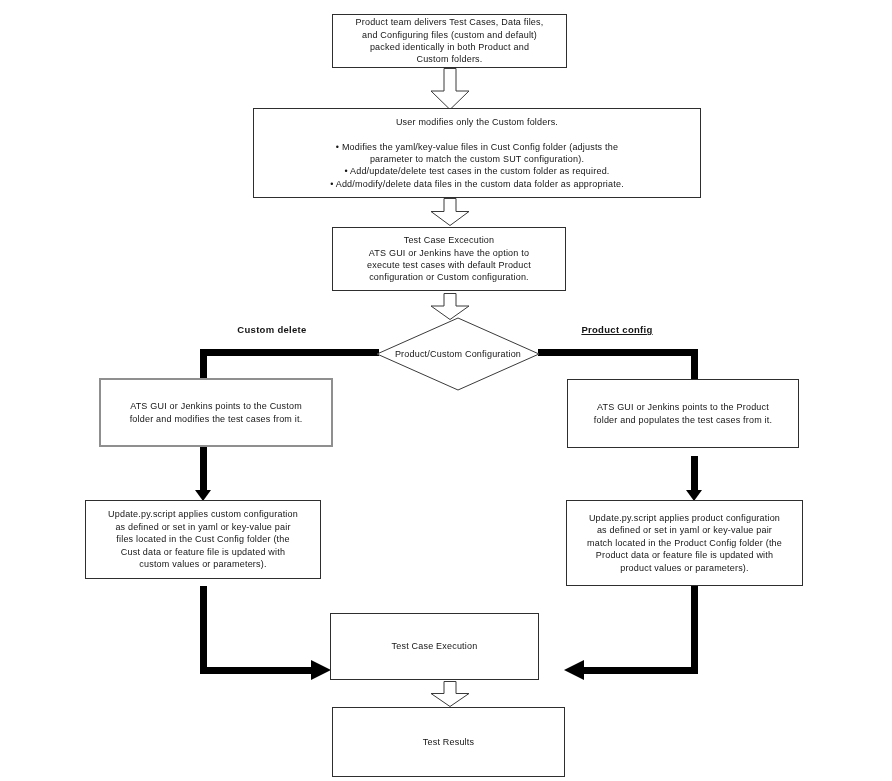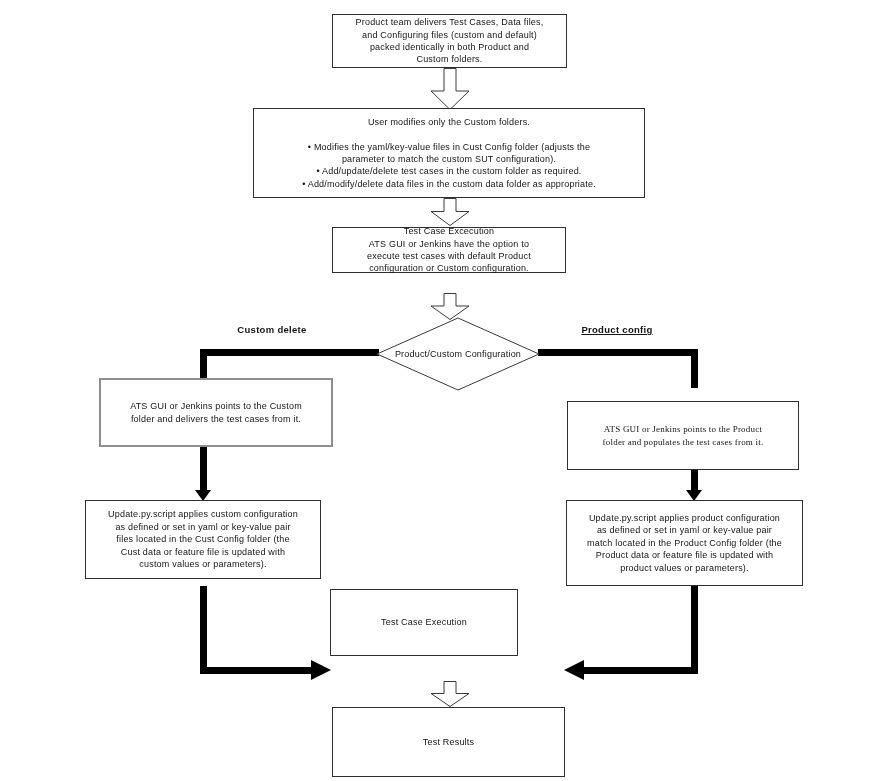--- a/index.html
+++ b/index.html
@@ -71,47 +71,47 @@
   </svg>
 
   <div class="blabel" style="left:192px; top:324px;">Custom delete</div>
   <div class="blabel" style="left:537px; top:324px;text-decoration:underline;">Product config</div>
 
   <div class="node" style="left:332px; top:14px; width:235px; height:54px;">Product team delivers Test Cases, Data files,
 and Configuring files (custom and default)
 packed identically in both Product and
 Custom folders.</div>
 
-  <div class="node" style="left:253px; top:108px; width:392px; height:90px;">User modifies only the Custom folders.
+  <div class="node" style="left:253px; top:108px; width:448px; height:90px;">User modifies only the Custom folders.
 
 • Modifies the yaml/key-value files in Cust Config folder (adjusts the
 parameter to match the custom SUT configuration).
 • Add/update/delete test cases in the custom folder as required.
 • Add/modify/delete data files in the custom data folder as appropriate.</div>
 
-  <div class="node" style="left:332px; top:227px; width:234px; height:46px;">Test Case Excecution
+  <div class="node" style="left:332px; top:227px; width:234px; height:64px;">Test Case Excecution
 ATS GUI or Jenkins have the option to
 execute test cases with default Product
 configuration or Custom configuration.</div>
 
   <div class="node gray" style="left:99px; top:378px; width:234px; height:69px;">ATS GUI or Jenkins points to the Custom
-folder and delivers the test cases from it.</div>
+folder and modifies the test cases from it.</div>
 
-  <div class="node" style="left:567px; top:401px; width:232px; height:69px;font-family:Liberation Serif, serif;">ATS GUI or Jenkins points to the Product
+  <div class="node" style="left:567px; top:379px; width:232px; height:69px;">ATS GUI or Jenkins points to the Product
 folder and populates the test cases from it.</div>
 
   <div class="node" style="left:85px; top:500px; width:236px; height:79px;">Update.py.script applies custom configuration
 as defined or set in yaml or key-value pair
 files located in the Cust Config folder (the
 Cust data or feature file is updated with
 custom values or parameters).</div>
 
   <div class="node" style="left:566px; top:500px; width:237px; height:86px;">Update.py.script applies product configuration
 as defined or set in yaml or key-value pair
 match located in the Product Config folder (the
 Product data or feature file is updated with
 product values or parameters).</div>
 
-  <div class="node" style="left:330px; top:589px; width:188px; height:67px;">Test Case Execution</div>
+  <div class="node" style="left:330px; top:613px; width:209px; height:67px;">Test Case Execution</div>
 
   <div class="node" style="left:332px; top:707px; width:233px; height:70px;">Test Results</div>
 
 </div>
 
 </body></html>

